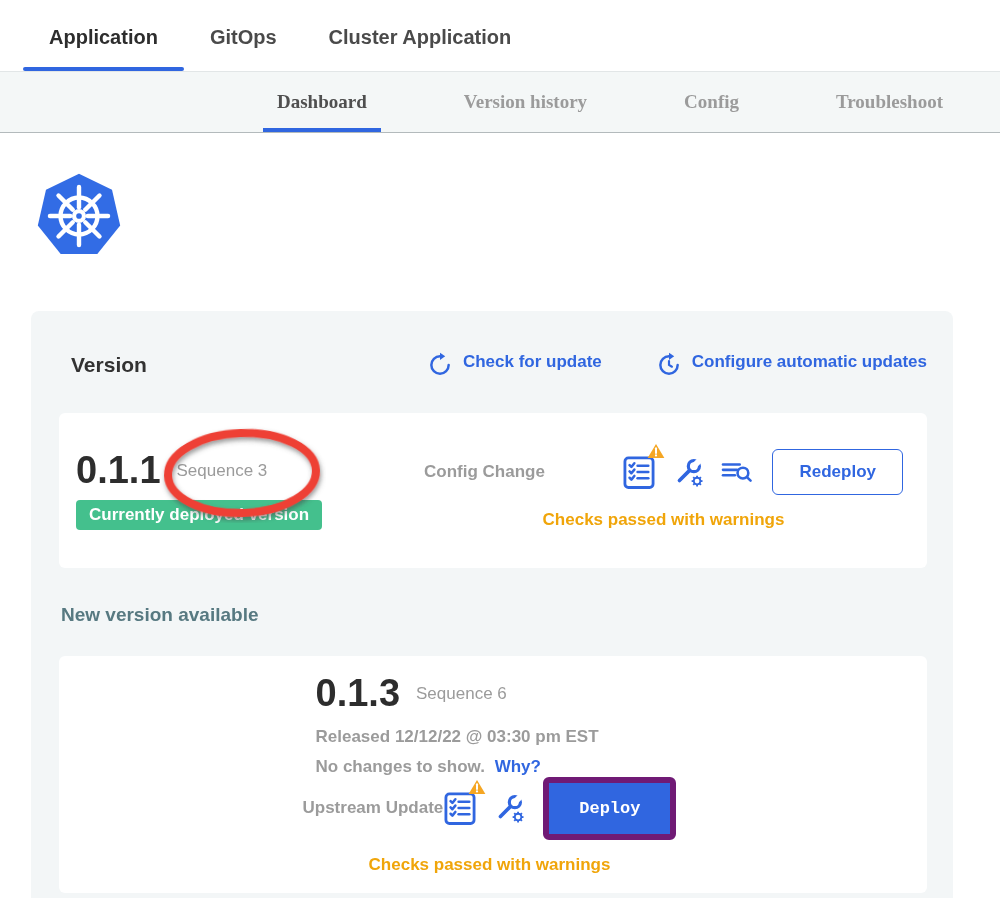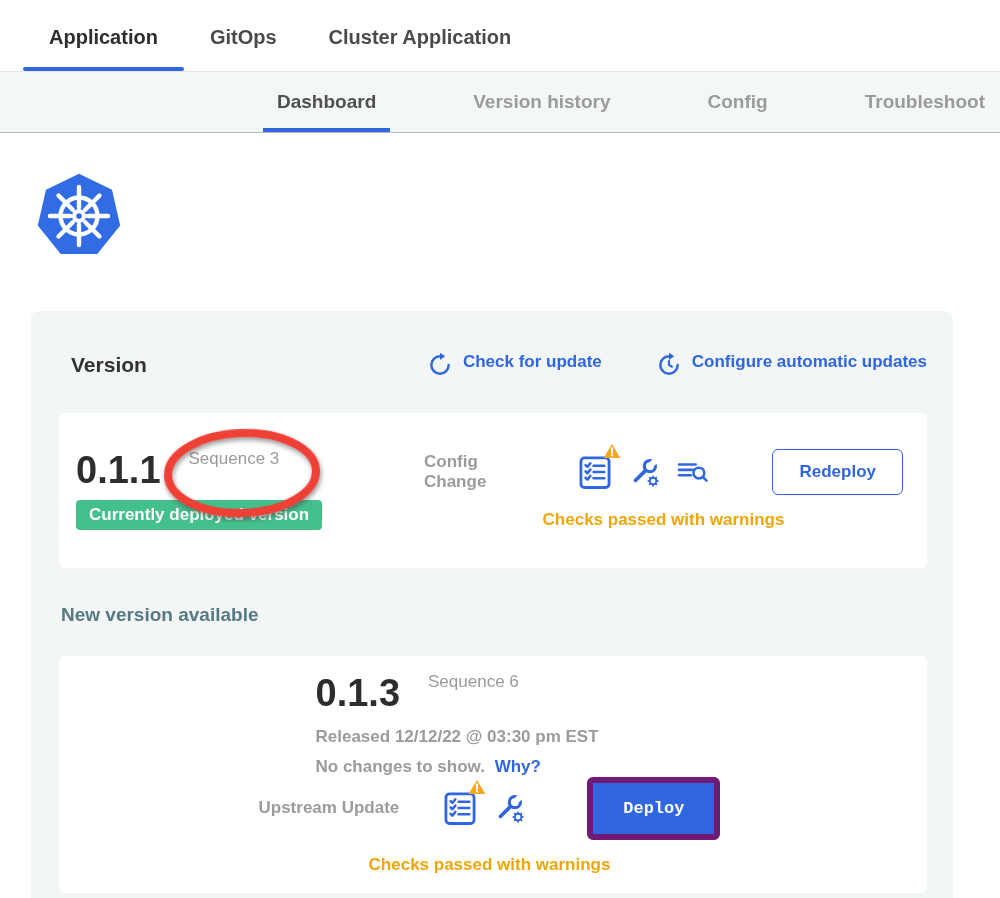--- a/index.html
+++ b/index.html
@@ -23,21 +23,21 @@
   }
   
   .top-nav{display:flex;align-items:stretch;padding-left:23px;height:71px;background:#fff;}
   .top-nav-item{display:flex;align-items:center;padding:6px 26px 2px;font-size:20px;font-weight:700;
     color:#4a4a4a;position:relative;white-space:nowrap;cursor:pointer;}
   .top-nav-item.active{color:#2d2d2d;}
   .top-nav-item.active::after{content:"";position:absolute;left:0;right:0;bottom:0;height:4px;
     background:var(--blue);border-radius:2px;}
   
   .sub-nav{height:62px;background:var(--subnav);border-top:1px solid #e2e6e7;
-    border-bottom:1px solid #b3babc;display:flex;align-items:stretch;padding-left:277px;gap:97px;}
+    border-bottom:1px solid #b3babc;display:flex;align-items:stretch;padding-left:277px;gap:97px;font-family:Liberation Serif, serif;}
   .sub-nav-item{display:flex;align-items:center;font-size:19px;font-weight:700;color:#9b9b9b;
     position:relative;white-space:nowrap;cursor:pointer;}
   .sub-nav-item.active{color:#4f4f4f;}
   .sub-nav-item.active::after{content:"";position:absolute;left:-14px;right:-14px;bottom:0;height:4px;
     background:var(--blue);}
   
   .app-header{display:flex;align-items:center;gap:37px;padding:38px 0 0 35px;}
   .app-logo{width:88px;height:90px;flex-shrink:0;}
   .app-title{font-size:43px;font-weight:700;letter-spacing:-.5px;color:#333;margin:0 0 8px;}
   .status-row{display:flex;align-items:center;font-size:19px;font-weight:700;}
@@ -50,30 +50,30 @@
     padding:30px 26px 26px 28px;}
   .panel-header{display:flex;align-items:center;justify-content:space-between;}
   .panel-title{font-size:21px;font-weight:700;color:var(--dark);margin:12px;text-align:right;}
   .panel-actions{display:flex;align-items:center;gap:54px;}
   .panel-action{display:flex;align-items:flex-start;gap:10px;color:var(--blue);font-size:17px;
     font-weight:700;cursor:pointer;}
   
   .version-card{background:#fff;border-radius:6px;margin-top:24px;padding:16px 24px 18px 17px;
     display:flex;align-items:center;min-height:155px;}
   .card-left{width:348px;flex-shrink:0;}
-  .version-line{display:flex;align-items:flex-start;gap:28px;position:relative;}
+  .version-line{display:flex;align-items:center;gap:16px;position:relative;}
   .version-number{font-size:38px;font-weight:700;color:#2d2d2d;line-height:1.15;}
   .sequence-label{font-size:17px;color:var(--gray);}
   .deployed-badge{display:inline-block;margin-top:8px;background:var(--green);color:#fff;
     font-size:17px;font-weight:700;padding:5px 13px;border-radius:4px;}
   .meta-line{margin-top:11px;font-size:17px;font-weight:700;color:var(--gray);}
   .changes-line{margin-top:10px;font-size:17px;font-weight:600;color:var(--gray);}
   .why-link{color:var(--blue);font-weight:700;cursor:pointer;margin-left:5px;}
   .card-right{flex:1;display:flex;flex-direction:column;}
-  .card-right-row{display:flex;align-items:center;gap:44px;}
+  .card-right-row{display:flex;align-items:center;}
   .source-label{font-size:17px;font-weight:700;color:var(--gray);}
   .icon-group{display:flex;align-items:center;gap:16px;margin-left:auto;margin-right:18px;}
   .checks-status{margin-top:15px;text-align:center;font-size:17px;font-weight:700;color:var(--amber);}
   .btn{font-family:inherit;font-size:17px;font-weight:700;border-radius:6px;padding:12px 26px;
     cursor:pointer;}
   .btn-outline{background:#fff;color:var(--blue);border:1px solid var(--blue);}
   .btn-solid{background:var(--blue);color:#fff;border:6px solid #701a75;padding:16px 30px;font-family:Liberation Mono, monospace;}
   .preflight-wrap{position:relative;display:inline-flex;}
   .warn-tri{position:absolute;top:-10px;right:-9px;}
   .see-all{display:flex;align-items:center;gap:9px;margin-top:26px;color:var(--blue);

